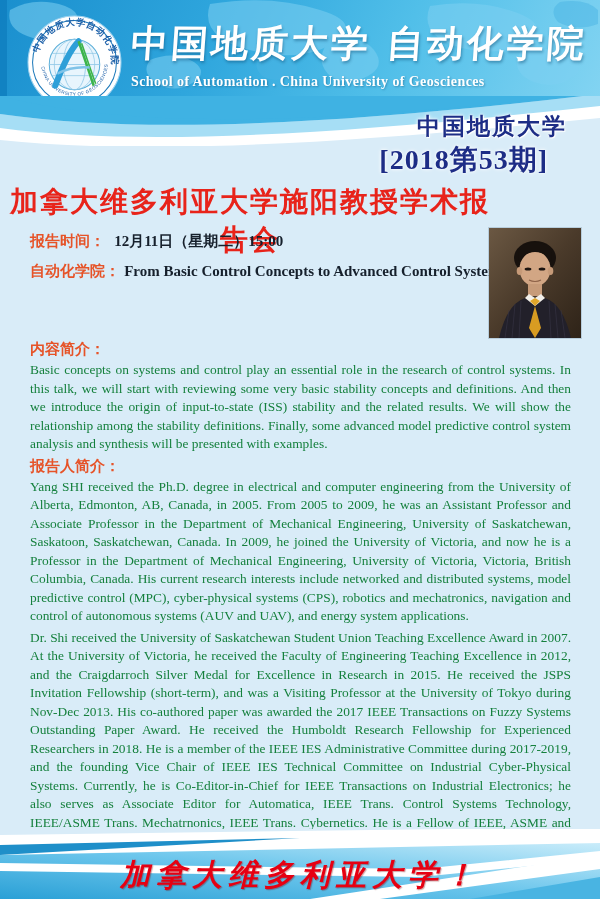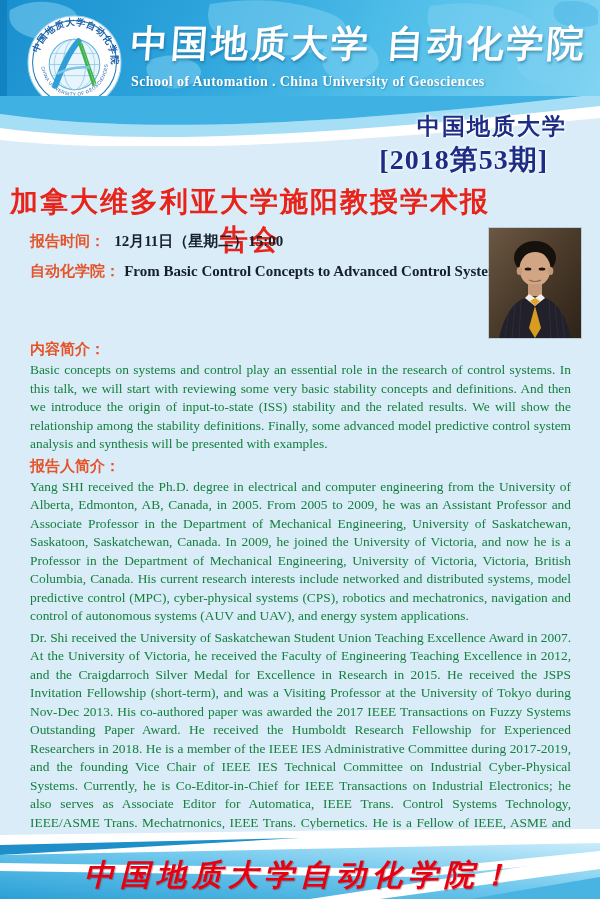--- a/index.html
+++ b/index.html
@@ -200,16 +200,16 @@
         </linearGradient>
       </defs>
       <rect x="0" y="0" width="600" height="70" fill="#d9ecf8"></rect>
       <path d="M0,6 L600,-2 L600,16 L0,28 Z" fill="#ffffff"></path>
       <path d="M0,16 L300,9 L0,26 Z" fill="#1f8fc9"></path>
       <path d="M0,26 L600,14 L600,70 L0,70 Z" fill="url(#fg)"></path>
       <path d="M0,34 L420,40 L600,22 L600,30 L420,48 L0,42 Z" fill="#ffffff"></path>
       <path d="M310,70 L600,26 L600,40 L380,70 Z" fill="#ffffff"></path>
       <path d="M470,70 L600,48 L600,70 Z" fill="#49b4e2"></path>
     </svg>
-    <div class="footer-text">中国地质大学自动化学院！</div>
+    <div class="footer-text">加拿大维多利亚大学！</div>
   </div>
 
 </div>
 
 </body></html>

